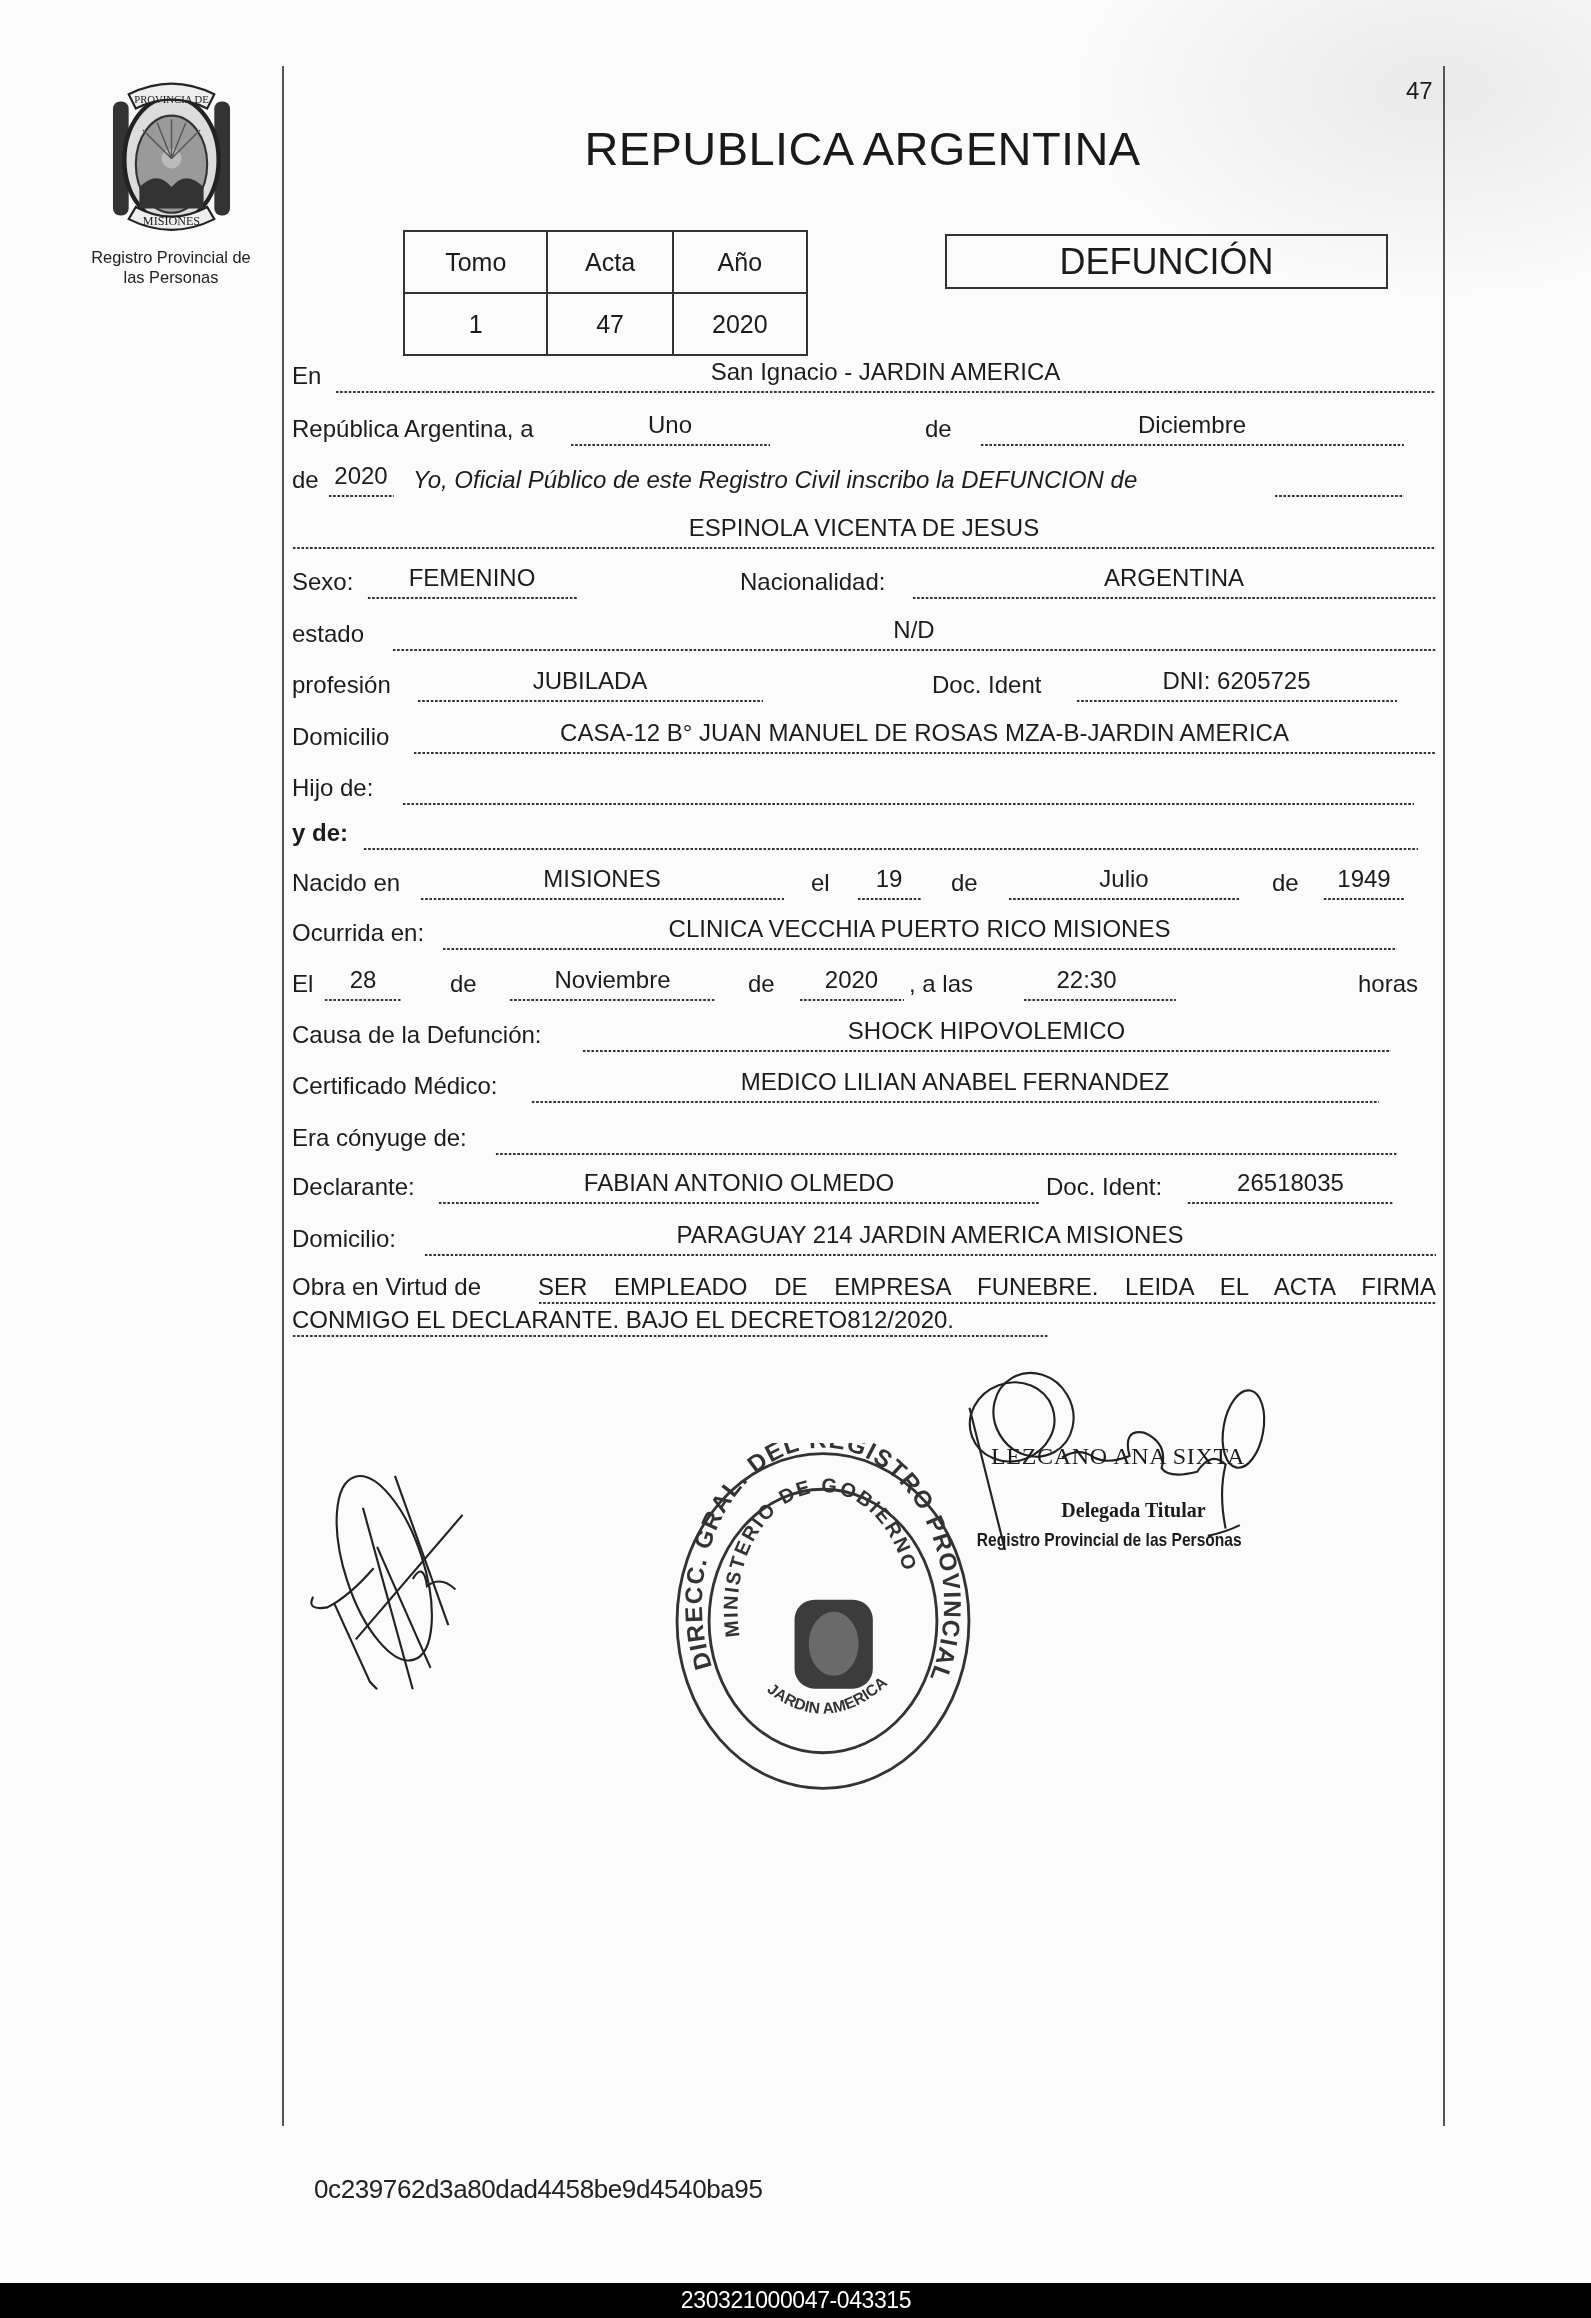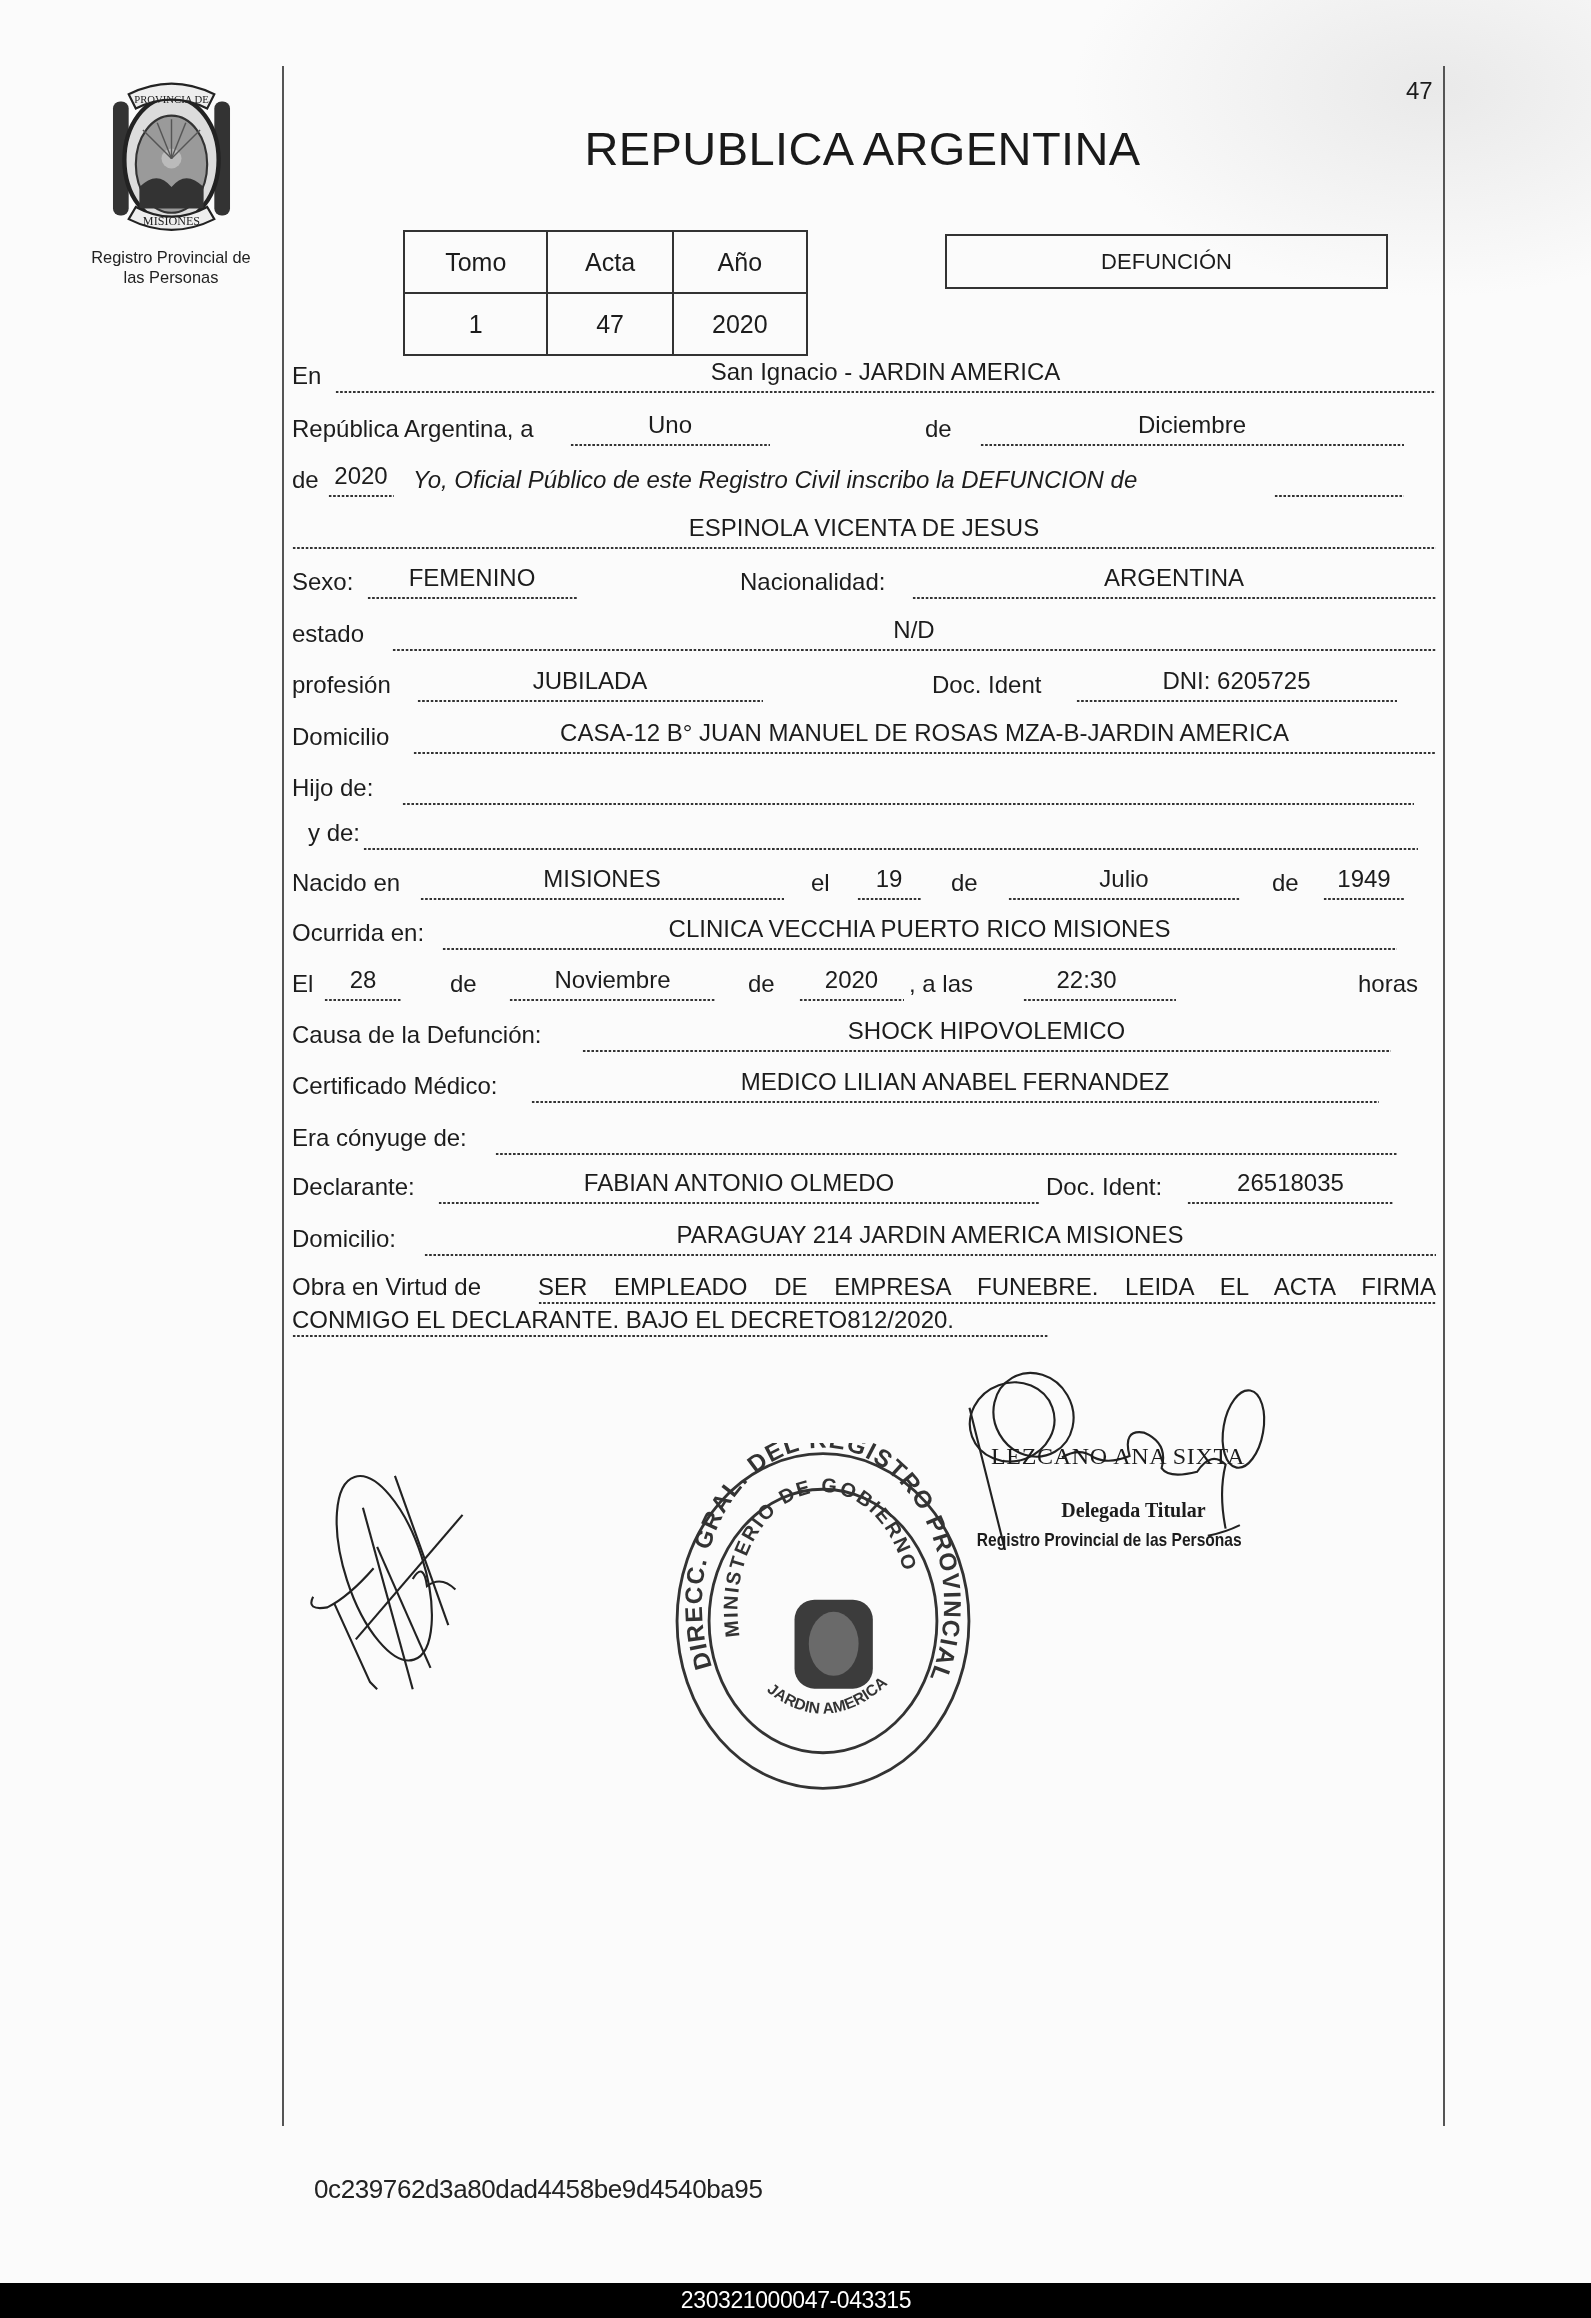--- a/index.html
+++ b/index.html
@@ -26,21 +26,21 @@
     text-align: center; font-size: 47px; letter-spacing: 0.4px; color: #1a1a1a;
   }
   .page-num { position: absolute; left: 1406px; top: 77px; font-size: 24px; }
   table.reg {
     position: absolute; left: 403px; top: 230px; width: 405px; height: 77px;
     border-collapse: collapse; font-size: 25px; text-align: center;
   }
   table.reg td { border: 2.1px solid #333; padding: 12px; height: 36px; }
   .type-box {
     position: absolute; left: 945px; top: 234px; width: 439px; height: 51px;
-    border: 2.1px solid #333; text-align: center; font-size: 22px; line-height: 51px;
+    border: 2.1px solid #333; text-align: center; font-size: 36px; line-height: 51px;
   }
   .row { position: absolute; left: 292px; height: 33px; font-size: 24px; line-height: 33px; white-space: nowrap; }
   .lbl { position: absolute; top: 0; }
   .val { position: absolute; top: -4.3px; text-align: center; }
   .dots {
     position: absolute; height: 4.3px; top: 31px;
     background-image: radial-gradient(circle, #333 1.1px, transparent 1.4px);
     background-size: 4.3px 4.3px; background-repeat: repeat-x;
   }
   .obra { position: absolute; left: 292px; width: 1144px; font-size: 24px; line-height: 33px; }
@@ -181,21 +181,21 @@
   <span class="dots" style="left:121px; width:1023px;"></span>
 </div>
 
 <div class="row" style="top:771px;">
   <span class="lbl" style="left:0;">Hijo de:</span>
   <span class="val" style="left:110px; width:1012px;"></span>
   <span class="dots" style="left:110px; width:1012px;"></span>
 </div>
 
 <div class="row" style="top:816px;">
-  <span class="lbl" style="left:16px;">y de:</span>
+  <span class="lbl" style="left:0;font-weight:bold;">y de:</span>
   <span class="val" style="left:71px; width:1055px;"></span>
   <span class="dots" style="left:71px; width:1055px;"></span>
 </div>
 
 <div class="row" style="top:866px;">
   <span class="lbl" style="left:0;">Nacido en</span>
   <span class="val" style="left:128px; width:364px;">MISIONES</span>
   <span class="dots" style="left:128px; width:364px;"></span>
   <span class="lbl" style="left:519px;">el</span>
   <span class="val" style="left:565px; width:64px;">19</span>

